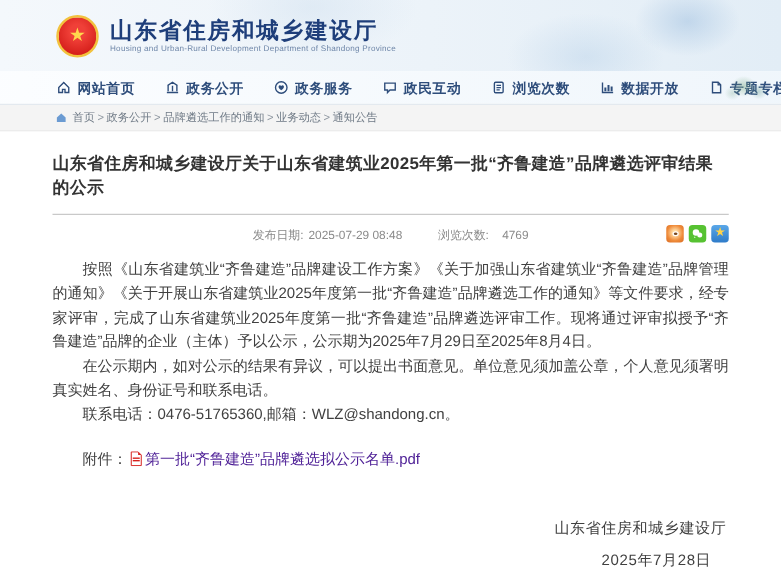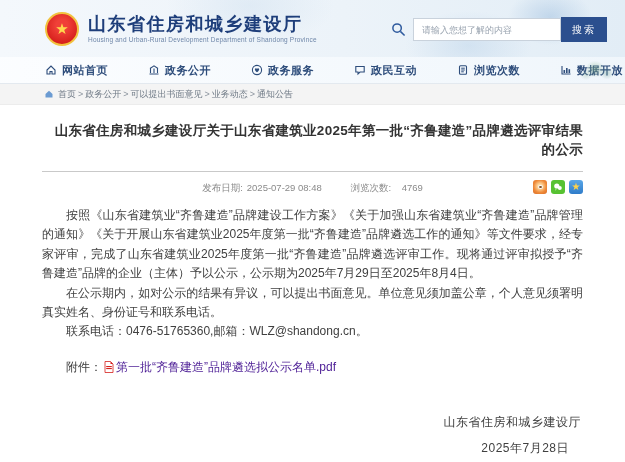--- a/index.html
+++ b/index.html
@@ -47,21 +47,20 @@
     font-family: "Liberation Sans", sans-serif;
   }
 
   
   .main-nav {
     height: 27px; display: flex; align-items: center;
     padding-left: 45px;
     background: linear-gradient(90deg, rgba(251,253,255,.9), rgba(238,245,251,.9));
     border-bottom: 1px solid #e3e9ef;
     position: relative;
-    gap: 16px;
   }
   .nav-item { display: flex; align-items: center; margin-right: 24px; cursor: pointer; white-space: nowrap; }
   .nav-item svg { width: 12px; height: 12px; margin-right: 5px; }
   .nav-label { font-size: 11px; font-weight: bold; color: #2e4d7b; letter-spacing: .5px; }
   .nav-deco {
     position: absolute; right: 6px; top: 0; width: 60px; height: 27px;
     background:
       radial-gradient(14px 12px at 60% 45%, rgba(120,170,130,.45), rgba(120,170,130,0) 70%),
       radial-gradient(10px 9px at 80% 60%, rgba(110,160,150,.40), rgba(110,160,150,0) 70%),
       radial-gradient(9px 8px at 45% 65%, rgba(140,180,160,.35), rgba(140,180,160,0) 70%);
@@ -73,21 +72,21 @@
     display: flex; align-items: center; padding-left: 44px;
     font-size: 9px; color: #6f7a86;
   }
   .breadcrumb-bar svg { width: 10px; height: 10px; margin-right: 4px; }
   .crumb { cursor: pointer; }
   .crumb-sep { margin: 0 2px; color: #8a939d; }
 
   
   .article { padding: 0 42px; }
   .article-title {
-    margin-top: 17px; text-align: right;
+    margin-top: 17px; text-align: left;
     font-size: 13.5px; font-weight: bold; color: #333; letter-spacing: .3px;
     line-height: 1.4;
   }
   .title-divider { border-bottom: 1px solid #c9c9c9; margin-top: 11px; }
   .meta-row { position: relative; height: 22px; margin-top: 7px; }
   .meta-center {
     position: absolute; left: 0; right: 0; top: 3px; text-align: center;
     font-size: 9.5px; color: #8a8a8a;
   }
   .meta-center span { margin: 0 4px; }
@@ -122,28 +121,20 @@
   <div class="site-header">
     <div class="logo-wrap">
       <div class="emblem">
         <span>★</span>
       </div>
       <div class="site-title-block">
         <div class="site-title">山东省住房和城乡建设厅</div>
         <div class="site-title-en">Housing and Urban-Rural Development Department of Shandong Province</div>
       </div>
     </div>
-    <div class="search-area">
-      <svg class="search-glyph" viewBox="0 0 16 16">
-        <circle cx="6.5" cy="6.5" r="4.5" fill="none" stroke="#2e5a9e" stroke-width="1.6"></circle>
-        <line x1="10" y1="10" x2="14.5" y2="14.5" stroke="#2e5a9e" stroke-width="1.6"></line>
-      </svg>
-      <input class="search-input" type="text" placeholder="请输入您想了解的内容" style="">
-      <button class="search-btn">搜索</button>
-    </div>
   </div>
 
   <div class="main-nav">
     <div class="nav-item">
       <svg viewBox="0 0 12 12">
           <path d="M2 6 L6 2 L10 6 V10 H7 V7.5 H5 V10 H2 Z" fill="none" stroke="#2e4d7b" stroke-width="1.1"></path>
         </svg>
       <span class="nav-label">网站首页</span>
     </div>
     <div class="nav-item">
@@ -194,21 +185,21 @@
   </div>
 
   <div class="breadcrumb-bar">
     <svg viewBox="0 0 10 10">
         <path d="M1.5 5 L5 1.8 L8.5 5 V8.6 H1.5 Z" fill="#6b9bd2"></path>
       </svg>
     <span class="crumb">首页</span>
     <span class="crumb-sep">&gt;</span>
     <span class="crumb">政务公开</span>
     <span class="crumb-sep">&gt;</span>
-    <span class="crumb">可以提出书面意见</span>
+    <span class="crumb">品牌遴选工作的通知</span>
     <span class="crumb-sep">&gt;</span>
     <span class="crumb">业务动态</span>
     <span class="crumb-sep">&gt;</span>
     <span class="crumb">通知公告</span>
   </div>
 
   <div class="article">
     <div class="article-title">山东省住房和城乡建设厅关于山东省建筑业2025年第一批“齐鲁建造”品牌遴选评审结果的公示</div>
     <div class="title-divider"></div>
 

